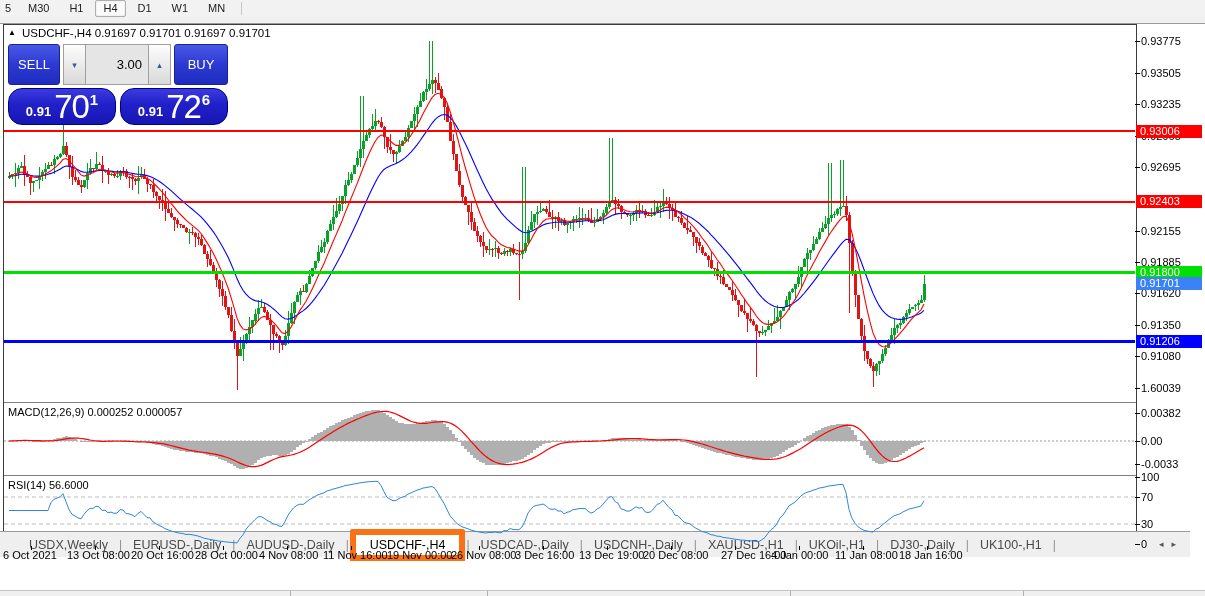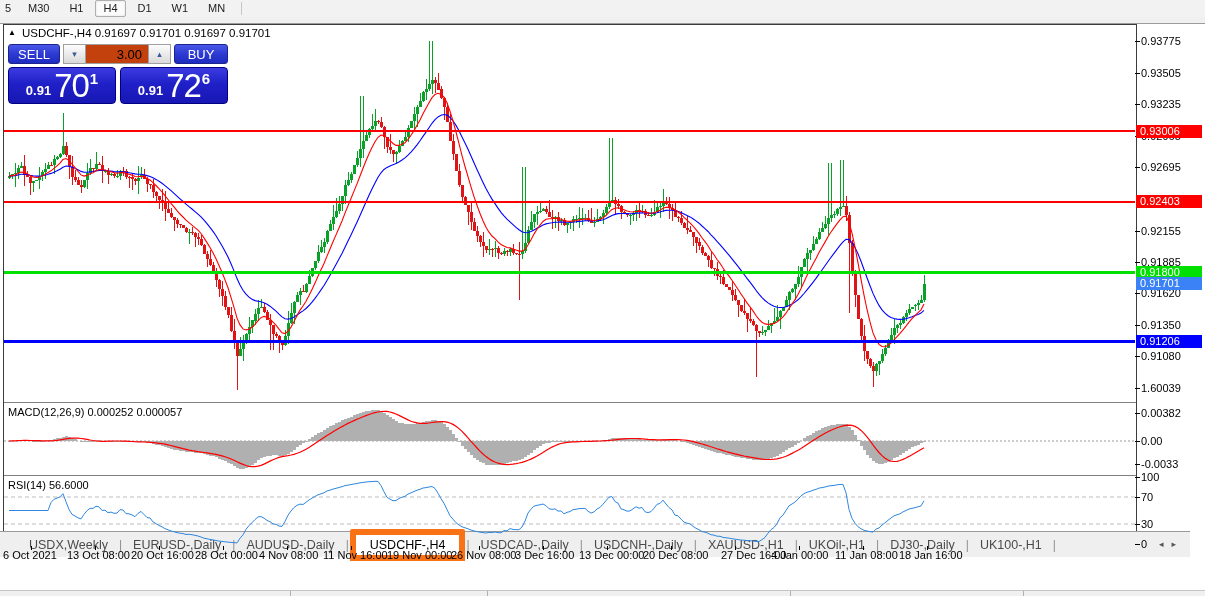--- a/index.html
+++ b/index.html
@@ -14,31 +14,31 @@
   .substrip{position:absolute;left:0;top:17px;width:1205px;height:6px;background:#f0f0f0;border-bottom:1px solid #9c9c9c;}
   
   .chartwin{position:absolute;left:3px;top:24px;width:1132px;height:522px;border:1px solid #3c3c3c;background:#fff;}
   .psep{position:absolute;left:0;width:1132px;height:1px;background:#808080;}
   #chart-svg{position:absolute;left:0;top:0;width:1205px;height:596px;z-index:5;pointer-events:none;}
   .hdr{position:absolute;left:8px;top:27px;z-index:8;font-size:11.5px;color:#000;display:flex;align-items:center;gap:6px;}
   .hdr .tri{font-size:8px;position:relative;top:-1px;}
   .panel-label{position:absolute;z-index:8;font-size:11px;color:#000;}
   
   .tpanel{position:absolute;left:8px;top:44px;z-index:10;width:220px;}
-  .trow1{display:flex;height:20px;}
+  .trow1{display:flex;height:41px;}
   .bluebtn{background:linear-gradient(180deg,#4a58e8 0%,#2c3ad2 50%,#1f2cc0 100%);border:1px solid #1a2390;border-radius:3px;
     color:#fff;font-size:13px;display:flex;align-items:center;justify-content:center;}
   .sellbtn{width:50px;} .buybtn{width:52px;}
   .spin{width:21px;background:linear-gradient(180deg,#fdfdfd,#d9d9d9);border:1px solid #a0a0a0;color:#3c5a96;
     font-size:9px;display:flex;align-items:center;justify-content:center;margin-left:3px;}
   .spin.up{margin-left:0;margin-right:3px;}
-  .qty{flex:1;background:#c2410c;border:1px solid #a0a0a0;border-left:none;border-right:none;font-size:13px;color:#000;
+  .qty{flex:1;background:#e5e5e5;border:1px solid #a0a0a0;border-left:none;border-right:none;font-size:13px;color:#000;
     display:flex;align-items:center;justify-content:flex-end;padding-right:6px;}
   .trow2{display:flex;margin-top:3px;height:37px;gap:4px;}
-  .pxbox{flex:1;background:linear-gradient(180deg,#3b3be0 0%,#2020c8 45%,#1717b4 100%);border:1px solid #000080;border-radius:4px;
+  .pxbox{flex:1;background:linear-gradient(180deg,#3b3be0 0%,#2020c8 45%,#1717b4 100%);border:1px solid #000080;border-radius:14px;
     color:#fff;display:flex;align-items:center;justify-content:center;}
   .pxsmall{font-size:13px;font-weight:bold;margin:10px 3px 0 0;}
   .pxbig{font-size:33px;font-weight:400;letter-spacing:-1px;line-height:37px;}
   .pxsup{font-size:15px;font-weight:bold;margin:-14px 0 0 1px;}
   
   .axlabel{position:absolute;z-index:8;font-size:11px;color:#000;white-space:nowrap;}
   .badge{position:absolute;left:1136px;width:62px;height:13px;line-height:13px;z-index:9;font-size:11px;color:#fff;padding-left:4px;}
   .timelabel{position:absolute;top:549px;z-index:8;font-size:11px;color:#000;white-space:nowrap;}
   
   .tabbar{position:absolute;left:0;top:531px;width:1190px;height:26px;background:#efefef;border-top:1px solid #9a9a9a;
@@ -1123,21 +1123,21 @@
   <div id="time-axis">
       <div class="timelabel" style="left: 3px;">6 Oct 2021</div>
       <div class="timelabel" style="left: 67px;">13 Oct 08:00</div>
       <div class="timelabel" style="left: 131px;">20 Oct 16:00</div>
       <div class="timelabel" style="left: 195px;">28 Oct 00:00</div>
       <div class="timelabel" style="left: 259px;">4 Nov 08:00</div>
       <div class="timelabel" style="left: 323px;">11 Nov 16:00</div>
       <div class="timelabel" style="left: 387px;">19 Nov 00:00</div>
       <div class="timelabel" style="left: 451px;">26 Nov 08:00</div>
       <div class="timelabel" style="left: 515px;">3 Dec 16:00</div>
-      <div class="timelabel" style="left: 579px;">13 Dec 00:00</div>
+      <div class="timelabel" style="left: 579px;">13 Dec 19:00</div>
       <div class="timelabel" style="left: 643px;">20 Dec 08:00</div>
       <div class="timelabel" style="left: 707px; padding-left: 14px;">27 Dec 16:00</div>
       <div class="timelabel" style="left: 771px;">4 Jan 00:00</div>
       <div class="timelabel" style="left: 835px; text-align: center;">11 Jan 08:00</div>
       <div class="timelabel" style="left: 899px;">18 Jan 16:00</div>
     </div>
 
   <div class="tabbar" id="tabbar">
       <div class="tab">USDX,Weekly</div>
       <span class="tsep">|</span>

